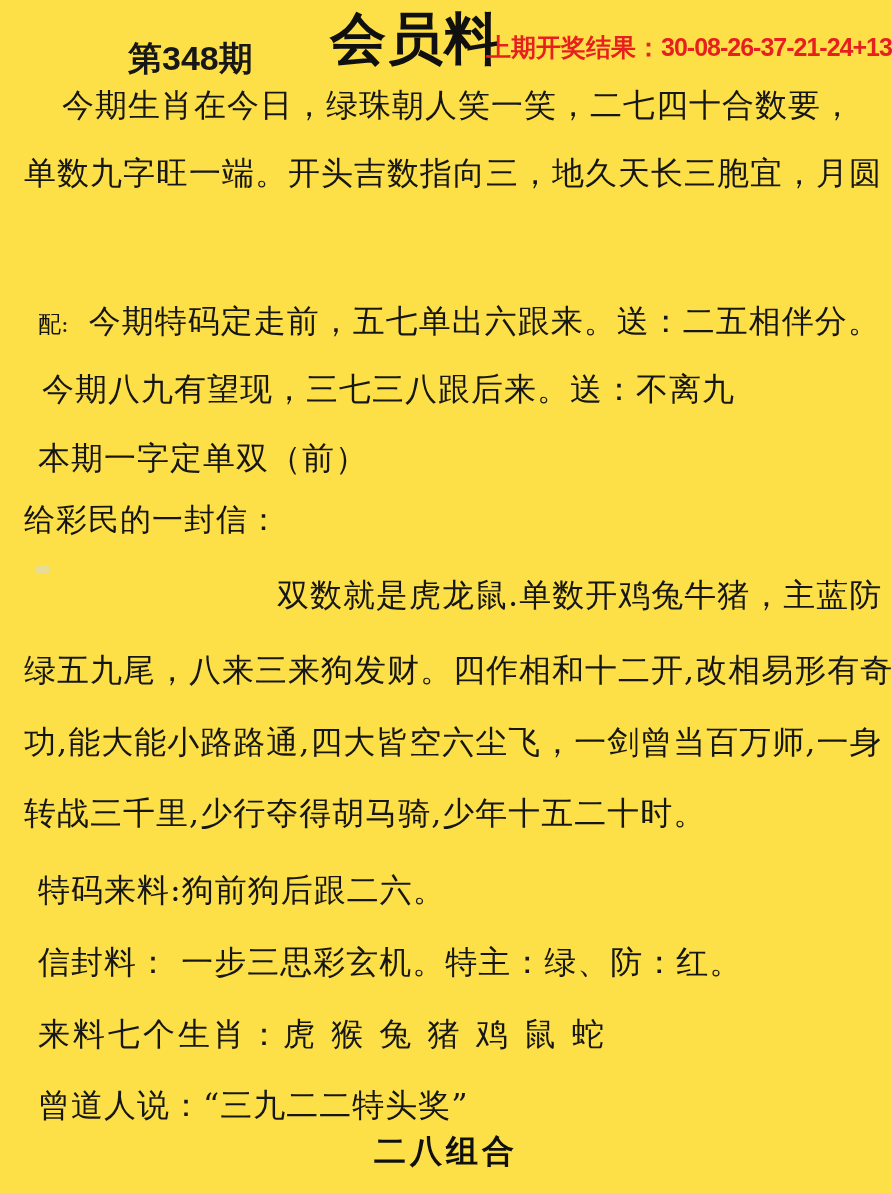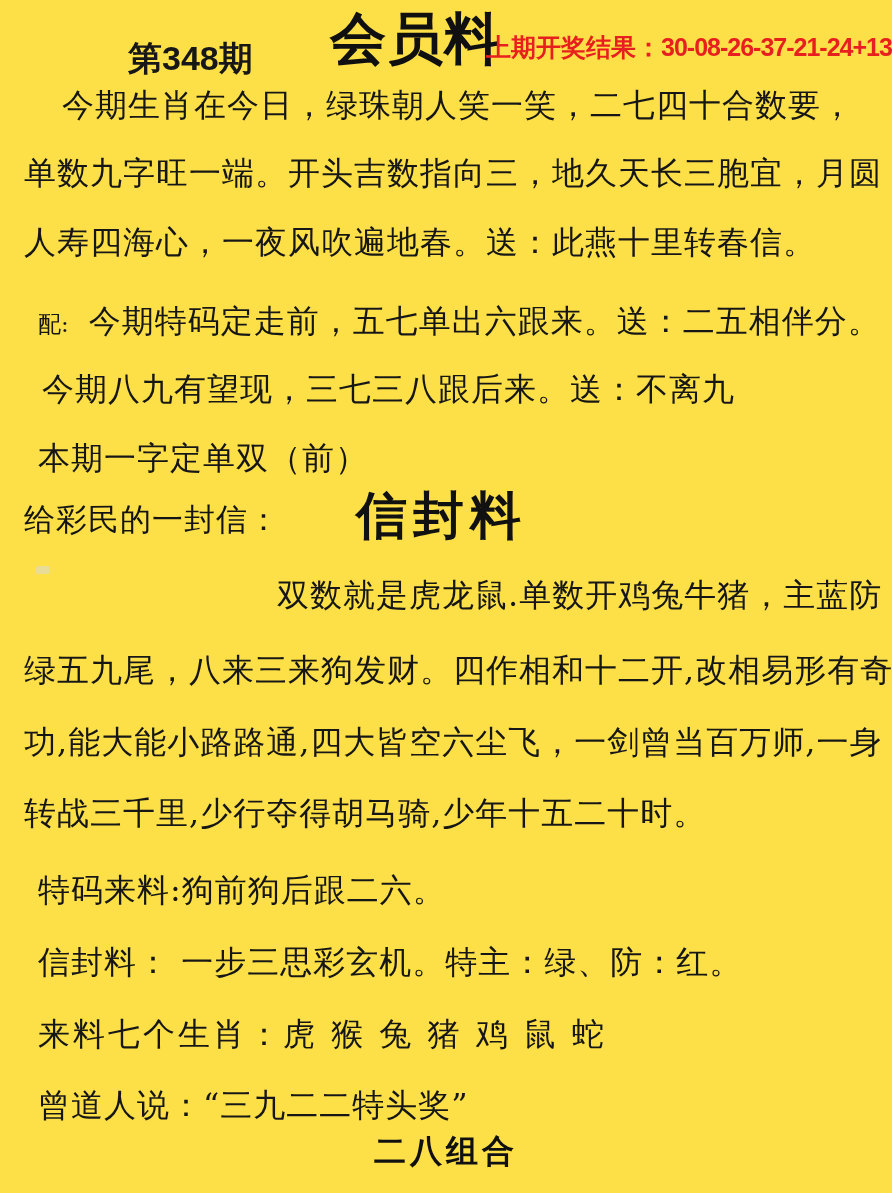--- a/index.html
+++ b/index.html
@@ -77,29 +77,27 @@
 <div class="page">
 
   <div class="issue">第348期</div>
   <div class="main-title">会员料</div>
   <div class="prev-result">
     <span>上期开奖结果：</span><span class="nums">30-08-26-37-21-24+13</span>
   </div>
 
   <div class="line l1">今期生肖在今日，绿珠朝人笑一笑，二七四十合数要，</div>
   <div class="line l2">单数九字旺一端。开头吉数指向三，地久天长三胞宜，月圆</div>
-  <div class="line l3">人寿四海心，一夜风吹遍地春。送：此燕十里转春信。</div>
   <div class="line l4">
     <span class="prefix">配:</span><span>今期特码定走前，五七单出六跟来。送：二五相伴分。</span>
   </div>
   <div class="line l5">今期八九有望现，三七三八跟后来。送：不离九</div>
   <div class="line l6">本期一字定单双（前）</div>
 
   <div class="letter-label">给彩民的一封信：</div>
-  <div class="letter-title">信封料</div>
   <div class="smudge"></div>
   <div class="line l8">双数就是虎龙鼠.单数开鸡兔牛猪，主蓝防</div>
   <div class="line l9">绿五九尾，八来三来狗发财。四作相和十二开,改相易形有奇</div>
   <div class="line l10">功,能大能小路路通,四大皆空六尘飞，一剑曾当百万师,一身</div>
   <div class="line l11">转战三千里,少行夺得胡马骑,少年十五二十时。</div>
 
   <div class="line l12">特码来料:狗前狗后跟二六。</div>
   <div class="line l13">信封料： 一步三思彩玄机。特主：绿、防：红。</div>
   <div class="line l14">来料七个生肖：虎 猴 兔 猪 鸡 鼠 蛇</div>
   <div class="line l15">曾道人说：“三九二二特头奖”</div>

